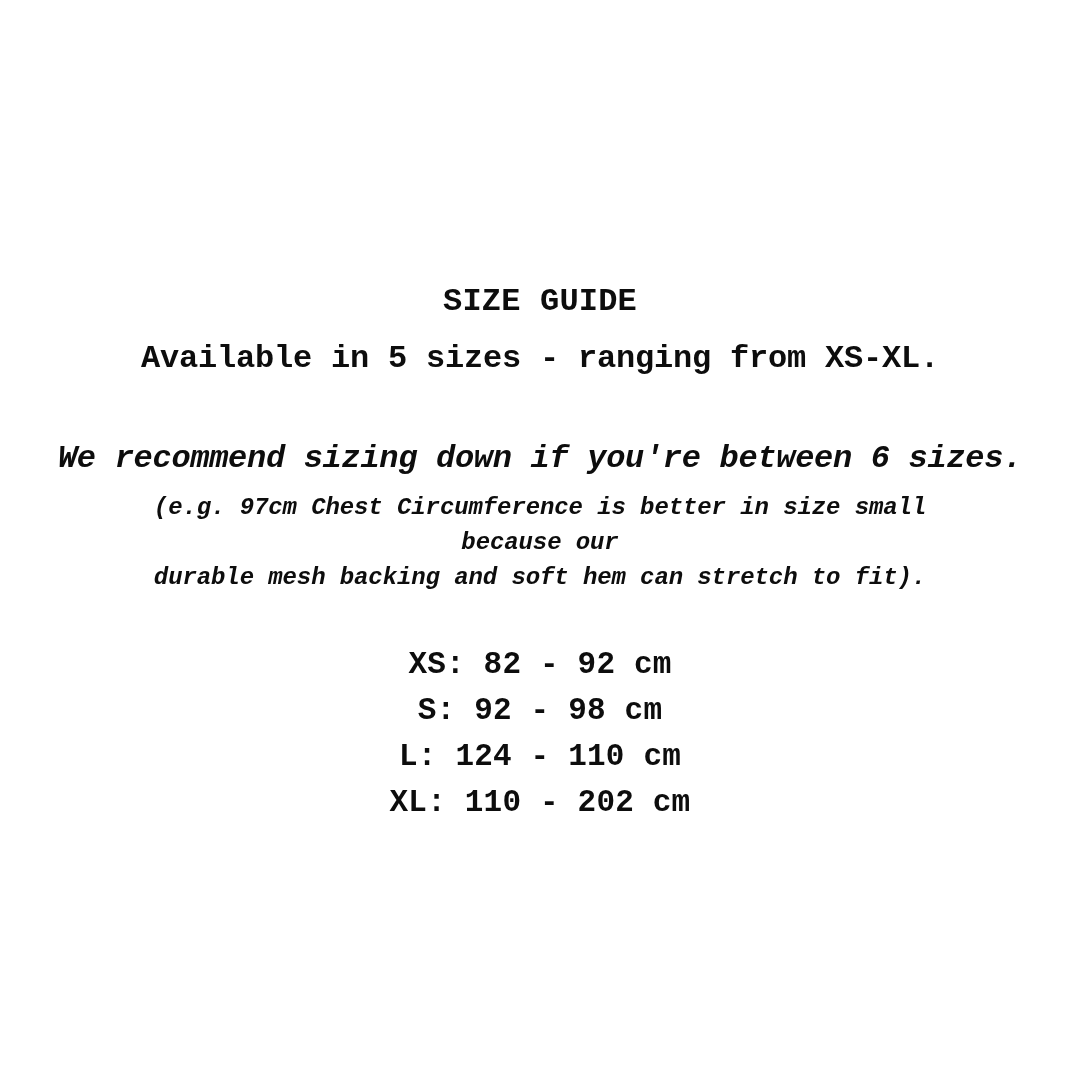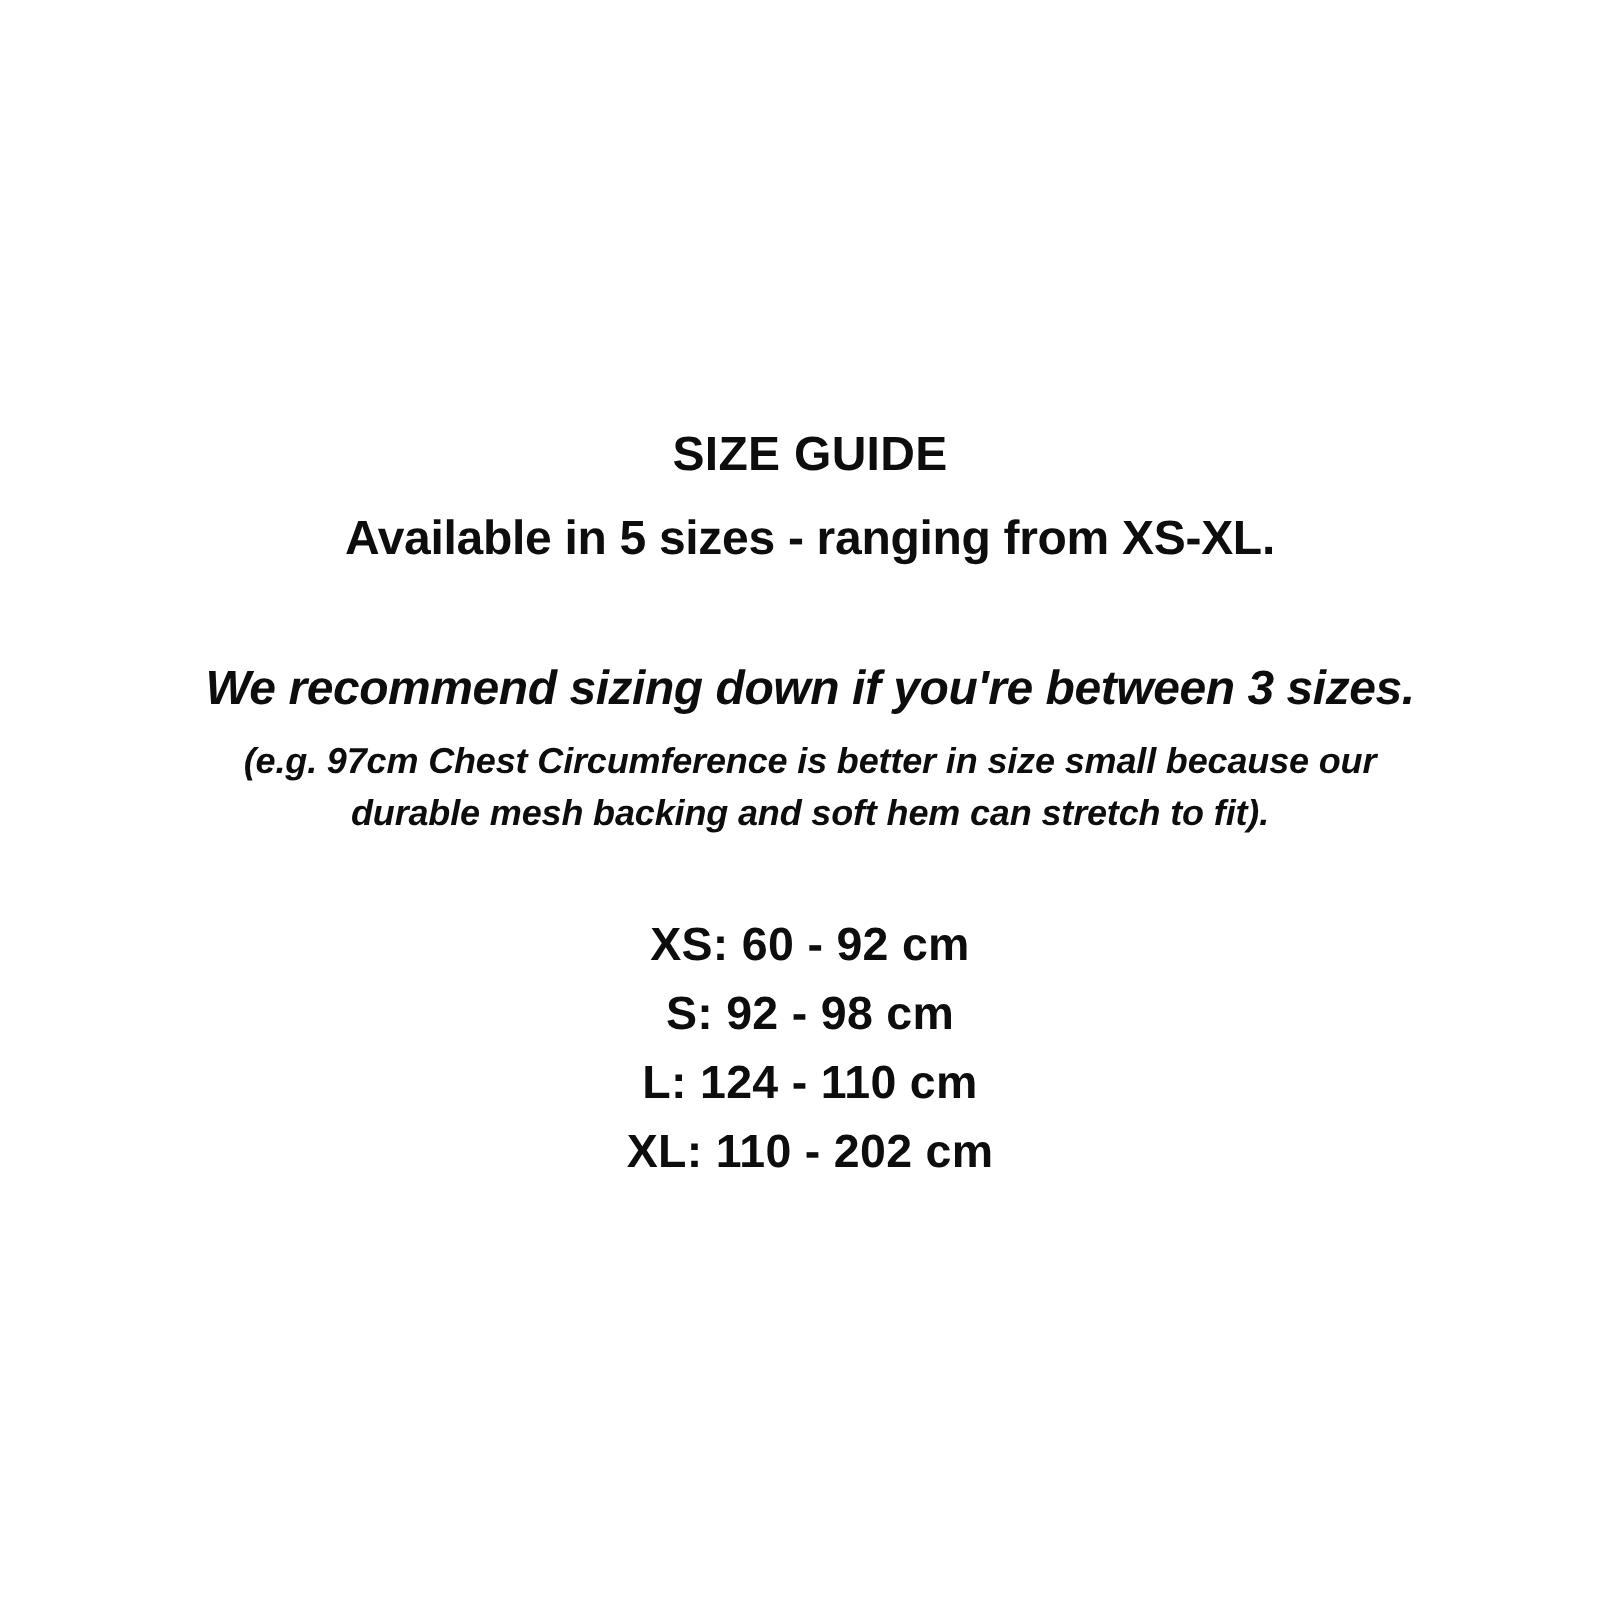--- a/index.html
+++ b/index.html
@@ -19,20 +19,21 @@
     height: 1080px;
     position: relative;
     box-sizing: border-box;
   }
   .content {
     position: absolute;
     left: 0;
     top: 282px;
     width: 1080px;
     text-align: center;
+    font-family: Liberation Mono, monospace;
   }
   .title {
     font-size: 32px;
     font-weight: bold;
     letter-spacing: 0.2px;
     line-height: 1.25;
     margin: 0 0 6px 0;
   }
   .subtitle {
     font-size: 32px;
@@ -71,29 +72,29 @@
 </head>
 <body>
 
 <div class="page">
   <div class="content">
 
     <h1 class="title">SIZE GUIDE</h1>
 
     <p class="subtitle">Available in 5 sizes - ranging from XS-XL.</p>
 
-    <p class="recommend">We recommend sizing down if you're between 3 sizes.</p>
+    <p class="recommend">We recommend sizing down if you're between 6 sizes.</p>
 
     <p class="note">
       <span>(e.g. 97cm Chest Circumference is better in size small because our</span>
       <br>
       <span>durable mesh backing and soft hem can stretch to fit).</span>
     </p>
 
     <div class="sizes">
-      <div class="size-row">XS: 60 - 92 cm</div>
+      <div class="size-row">XS: 82 - 92 cm</div>
       <div class="size-row">S: 92 - 98 cm</div>
       <div class="size-row">L: 124 - 110 cm</div>
       <div class="size-row">XL: 110 - 202 cm</div>
     </div>
 
   </div>
 </div>
 
 </body></html>

